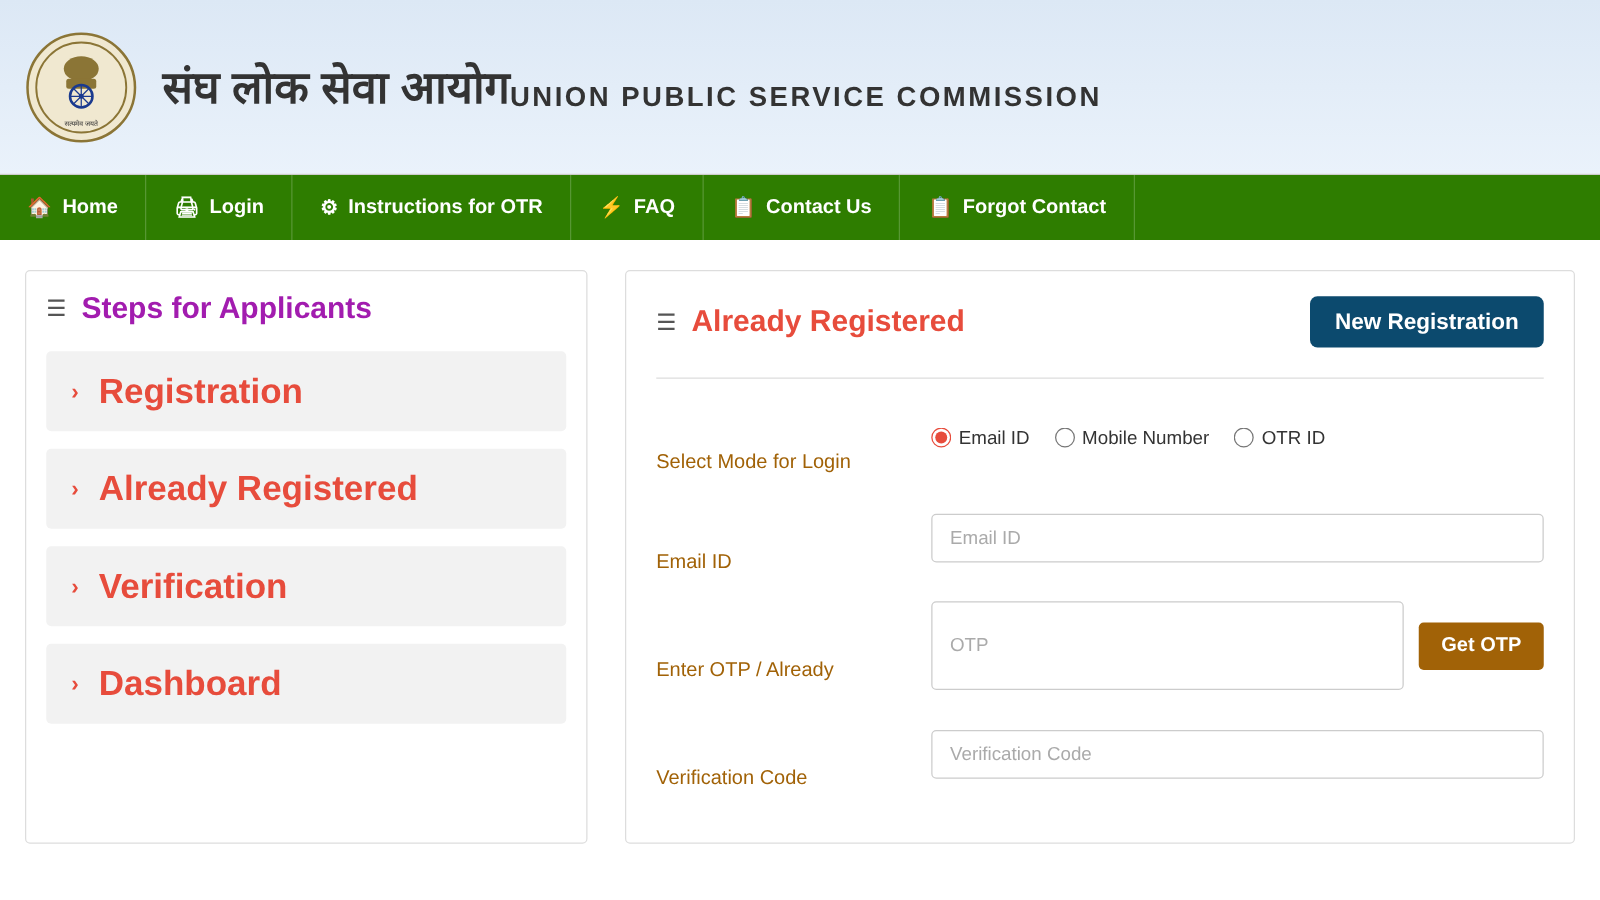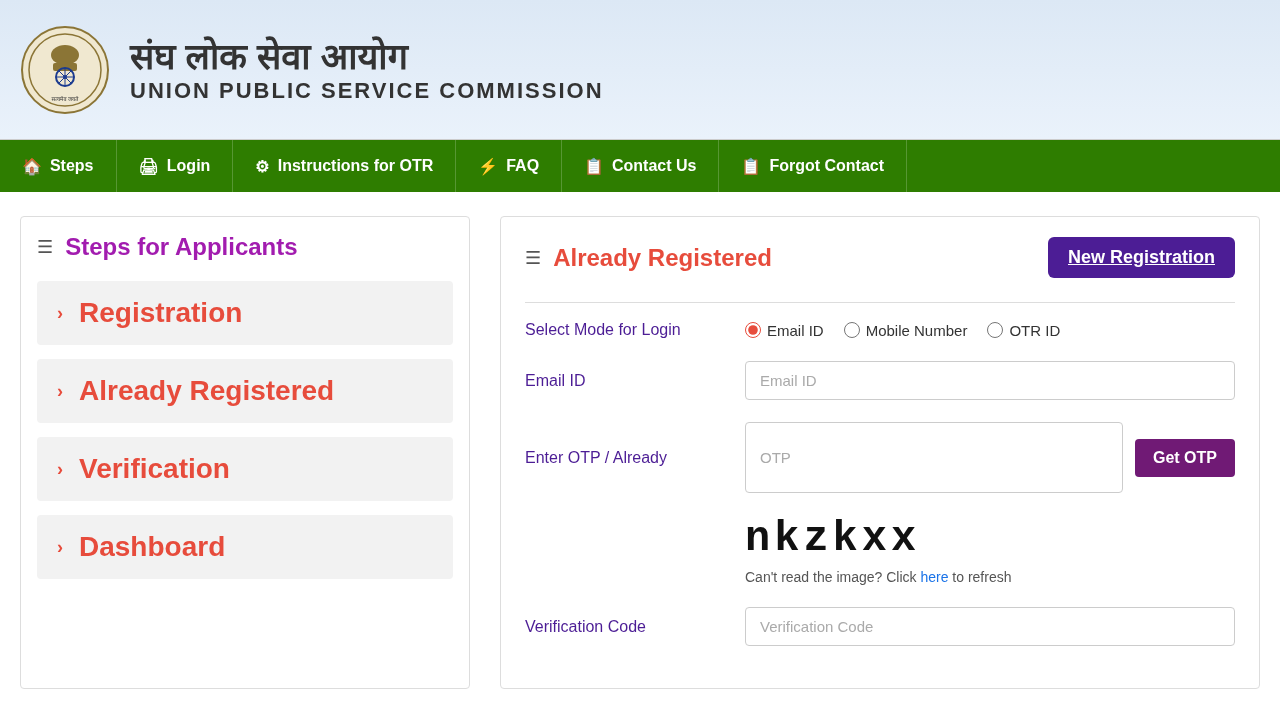--- a/index.html
+++ b/index.html
@@ -13,21 +13,21 @@
       align-items: center;
       border-bottom: 1px solid #ccc;
       height: 140px;
     }
     .logo {
       width: 90px;
       height: 90px;
       margin-right: 20px;
       flex-shrink: 0;
     }
-    .header-text { display: flex; flex-direction: column; }
+    .header-text { display: flex; flex-direction: row; align-items: flex-end; }
     .header-hindi {
       font-size: 36px;
       font-weight: bold;
       color: #333;
       line-height: 1.2;
     }
     .header-english {
       font-size: 22px;
       font-weight: bold;
       color: #333;
@@ -120,44 +120,44 @@
       display: flex;
       align-items: center;
       gap: 12px;
     }
     .right-panel-title {
       font-size: 24px;
       font-weight: bold;
       color: #e74c3c;
     }
     .new-reg-btn {
-      background: #4c1d95;
+      background: #0c4a6e;
       color: #fff;
       font-size: 18px;
       font-weight: bold;
       padding: 10px 20px;
       border: none;
       border-radius: 6px;
       cursor: pointer;
       white-space: nowrap;
-      text-decoration: underline;
     }
 
     
     .form-row {
       display: flex;
       align-items: center;
       margin-bottom: 22px;
       gap: 20px;
     }
     .form-label {
       width: 200px;
       font-size: 16px;
-      color: #4c1d95;
+      color: #a16207;
       flex-shrink: 0;
+      margin-top: 40px;
     }
     .form-control-wrap { flex: 1; }
     .form-input {
       width: 100%;
       padding: 10px 14px;
       border: 1px solid #ccc;
       border-radius: 4px;
       font-size: 15px;
       color: #333;
       background: #fff;
@@ -190,21 +190,21 @@
     }
     .otp-input {
       flex: 1;
       padding: 26px 14px;
       border: 1px solid #ccc;
       border-radius: 4px;
       font-size: 15px;
     }
     .otp-input::placeholder { color: #aaa; }
     .get-otp-btn {
-      background: #701a75;
+      background: #a16207;
       color: #fff;
       font-size: 16px;
       font-weight: bold;
       padding: 10px 18px;
       border: none;
       border-radius: 4px;
       cursor: pointer;
       white-space: nowrap;
     }
 
@@ -257,21 +257,21 @@
   </svg>
   <div class="header-text">
     <span class="header-hindi">संघ लोक सेवा आयोग</span>
     <span class="header-english">UNION PUBLIC SERVICE COMMISSION</span>
   </div>
 </div>
 
 <nav class="navbar">
   <div class="nav-item">
     <span class="nav-icon">🏠</span>
-    <span>Steps</span>
+    <span>Home</span>
   </div>
   <div class="nav-item">
     <span class="nav-icon">🖨</span>
     <span>Login</span>
   </div>
   <div class="nav-item">
     <span class="nav-icon">⚙</span>
     <span>Instructions for OTR</span>
   </div>
   <div class="nav-item">
@@ -352,28 +352,20 @@
     </div>
 
     <div class="form-row">
       <span class="form-label">Enter OTP / Already</span>
       <div class="otp-row">
         <input class="otp-input" type="text" placeholder="OTP" style="">
         <button class="get-otp-btn">Get OTP</button>
       </div>
     </div>
 
-    <div class="captcha-section">
-      <div class="captcha-text">nkzkxx</div>
-      <div class="captcha-refresh">
-        <span>Can't read the image? Click</span>
-        <a href="#">here</a>
-        <span>to refresh</span>
-      </div>
-    </div>
 
     <div class="form-row">
       <span class="form-label">Verification Code</span>
       <div class="form-control-wrap">
         <input class="form-input" type="text" placeholder="Verification Code" style="">
       </div>
     </div>
 
   </div>
 </div>

